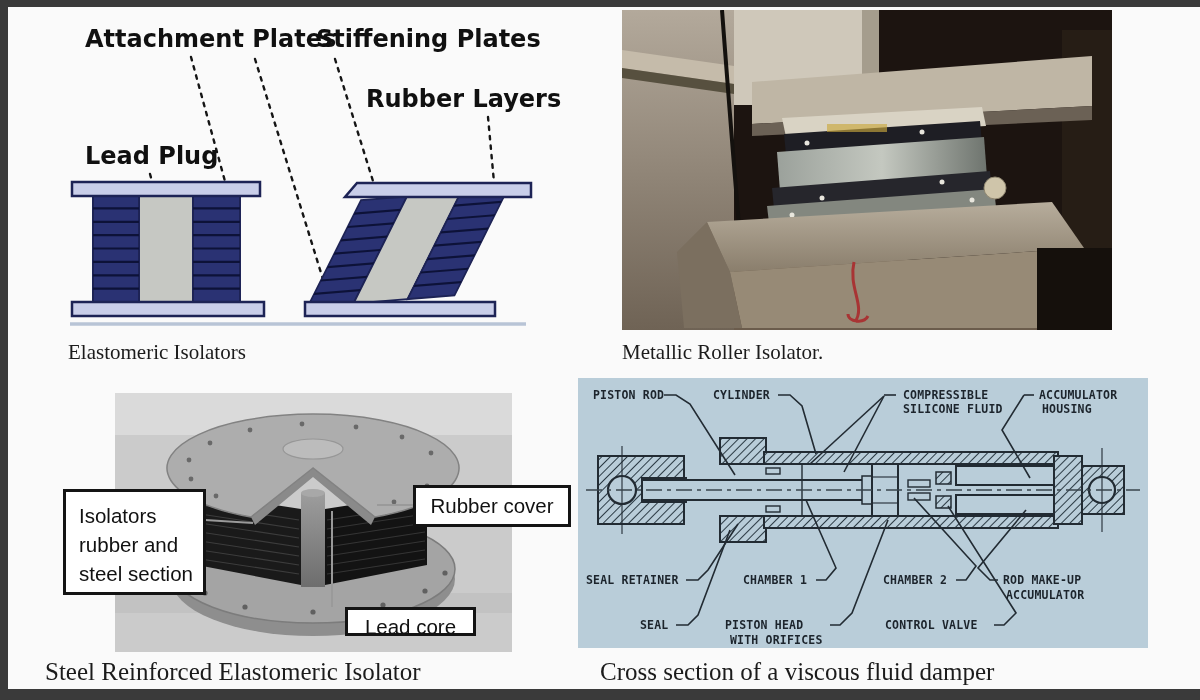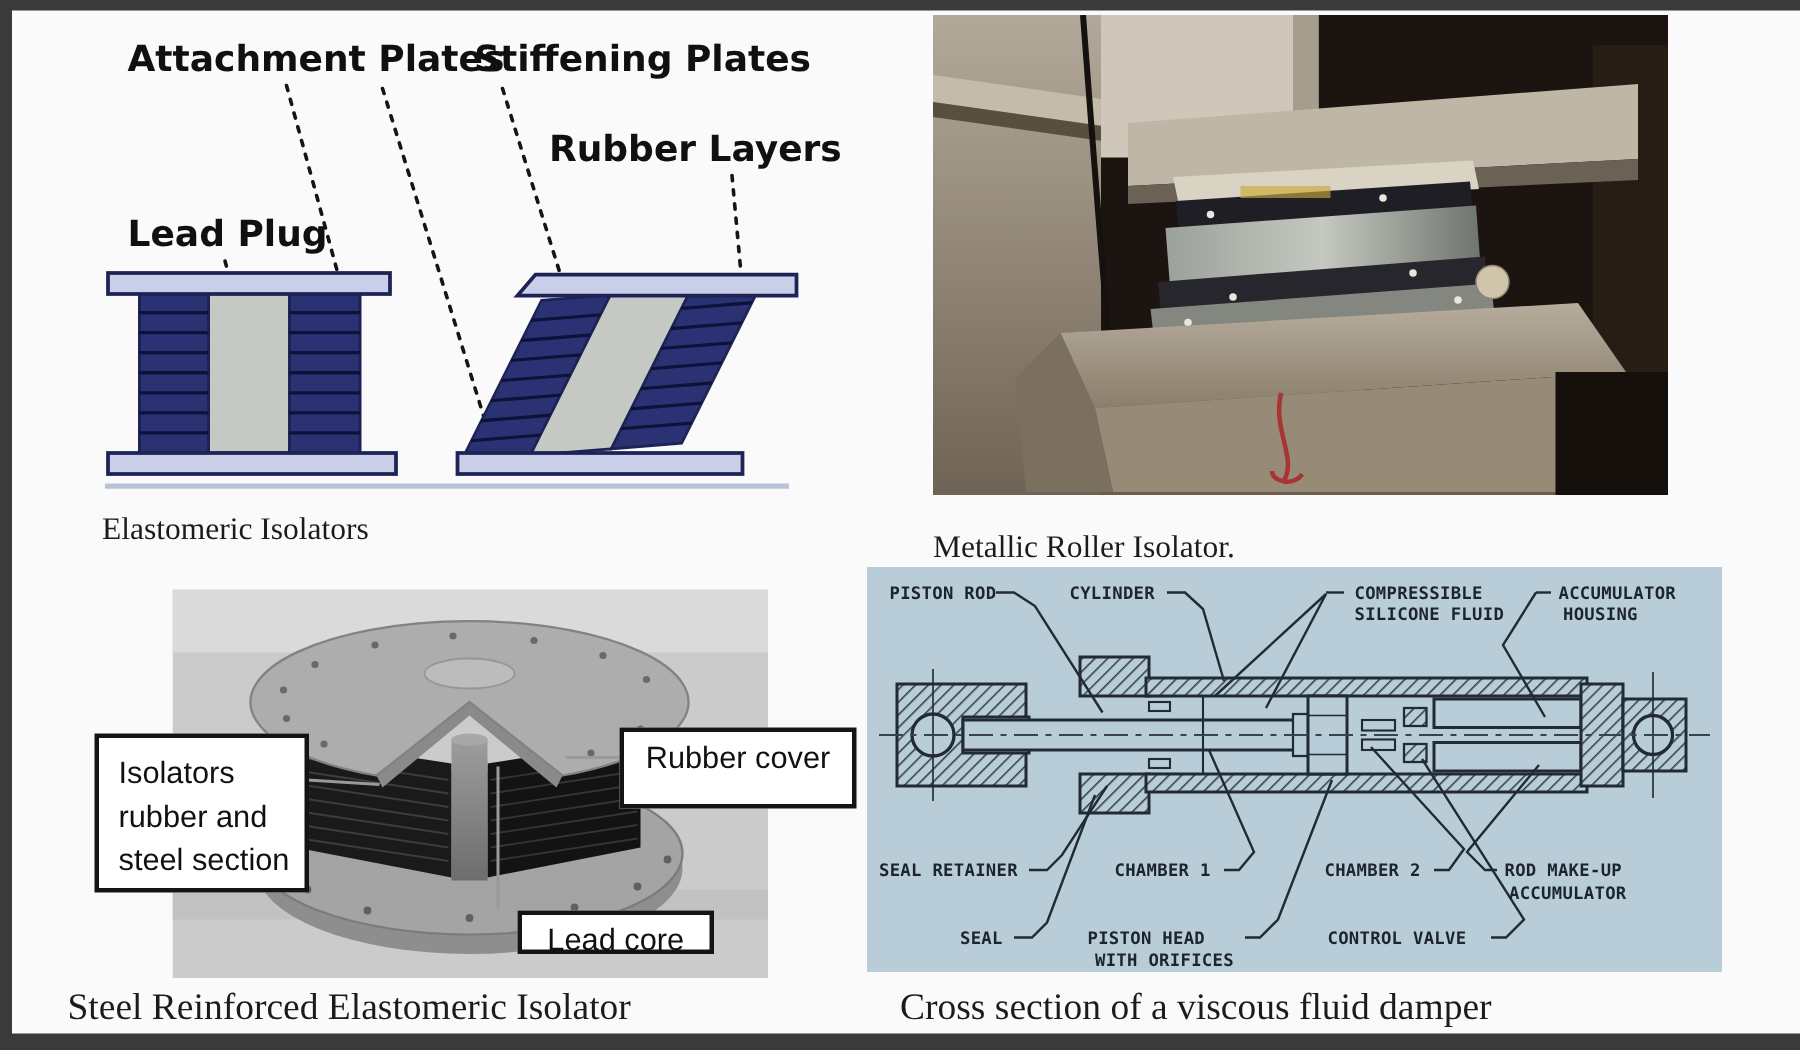--- a/index.html
+++ b/index.html
@@ -8,21 +8,21 @@
   .inner{position:absolute;left:8px;top:7px;right:8px;bottom:11px;background:#fafafa;}
   .abs{position:absolute;}
   .caption{position:absolute;font-family:"Liberation Serif",serif;color:#1b1b1b;white-space:nowrap;}
   .cap-sm{font-size:21px;}
   .cap-lg{font-size:25px;}
   .labelbox{position:absolute;background:#ffffff;border:3.5px solid #141414;color:#111;
             font-family:"Liberation Sans",sans-serif;box-sizing:border-box;}
   .labelbox .ln{display:block;}
   #box-laminated{left:63px;top:489px;width:143px;height:106px;padding:9px 4px 0 13px;
                  font-size:20.5px;line-height:1.42;}
-  #box-rubber-cover{left:413px;top:485px;width:158px;height:54px;font-size:20.5px;
+  #box-rubber-cover{left:413px;top:485px;width:158px;height:42px;font-size:20.5px;
                     text-align:center;line-height:35px;}
   #box-lead-core{left:345px;top:607px;width:131px;height:29px;font-size:20.5px;
                  text-align:center;line-height:34px;}
   svg text{user-select:none;}
   .dlabel{font-family:"DejaVu Sans Mono",monospace;font-size:11.5px;font-weight:bold;
           fill:#1c242c;letter-spacing:0.2px;}
   .blabel{font-family:"DejaVu Sans",sans-serif;font-size:24px;font-weight:bold;fill:#101010;}
 </style>
 </head>
 <body>
@@ -146,21 +146,21 @@
     </g>
 
     <polygon points="85,212 430,192 462,238 108,262" fill="url(#gped)"></polygon>
     <polygon points="108,262 462,238 455,318 120,318" fill="#978a76"></polygon>
     <polygon points="85,212 108,262 120,318 62,318 55,242" fill="#7b6f5f"></polygon>
     <rect x="415" y="238" width="75" height="82" fill="#15100c"></rect>
     <circle cx="373" cy="178" r="11" fill="#cfc5aa" stroke="#8f8670"></circle>
     <path d="M232,252 C226,278 244,296 233,312 M226,304 c0,8 16,10 20,2" stroke="#a83434" stroke-width="3" fill="none"></path>
   </svg>
 
-  <div class="caption cap-sm" style="left:622px;top:352px;">Metallic Roller Isolator.</div>
+  <div class="caption cap-sm" style="left:622px;top:340px;">Metallic Roller Isolator.</div>
 
   <svg class="abs" style="left:115px;top:393px;" width="397" height="259" viewBox="0 0 397 259">
     <defs>
       <linearGradient id="gcore" x1="0" y1="0" x2="0" y2="1">
         <stop offset="0" stop-color="#9d9d9d"></stop>
           <stop offset="1" stop-color="#6d6d6d"></stop>
       </linearGradient>
     </defs>
     <rect x="0" y="0" width="397" height="259" fill="#cbcbcb"></rect>
     <rect x="0" y="0" width="397" height="42" fill="#dadada"></rect>

